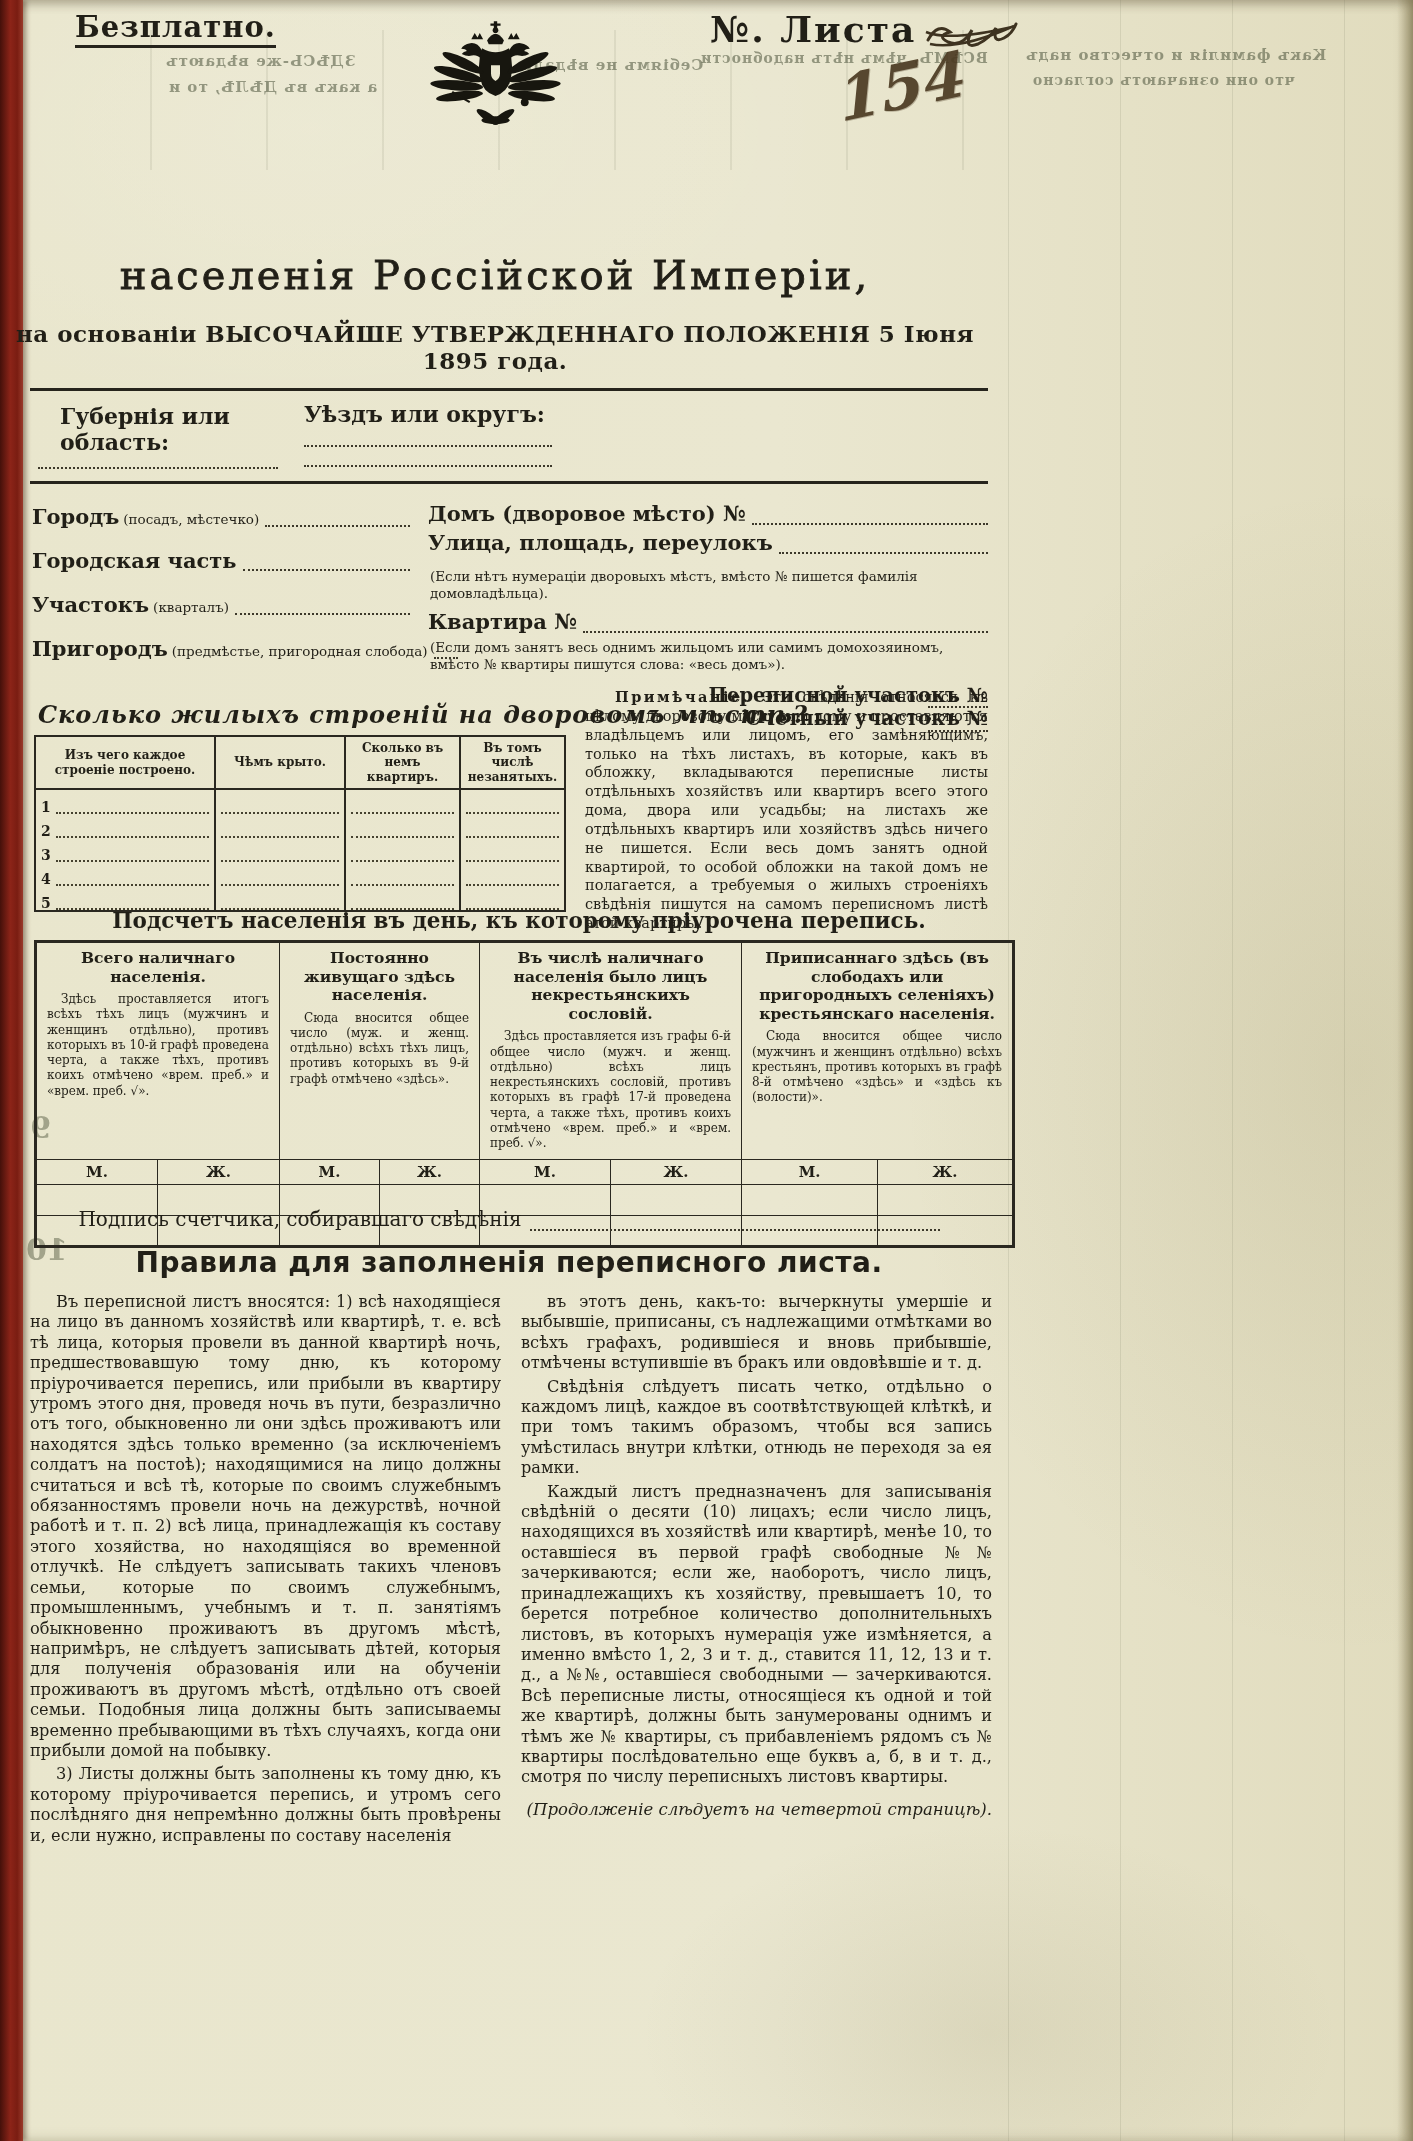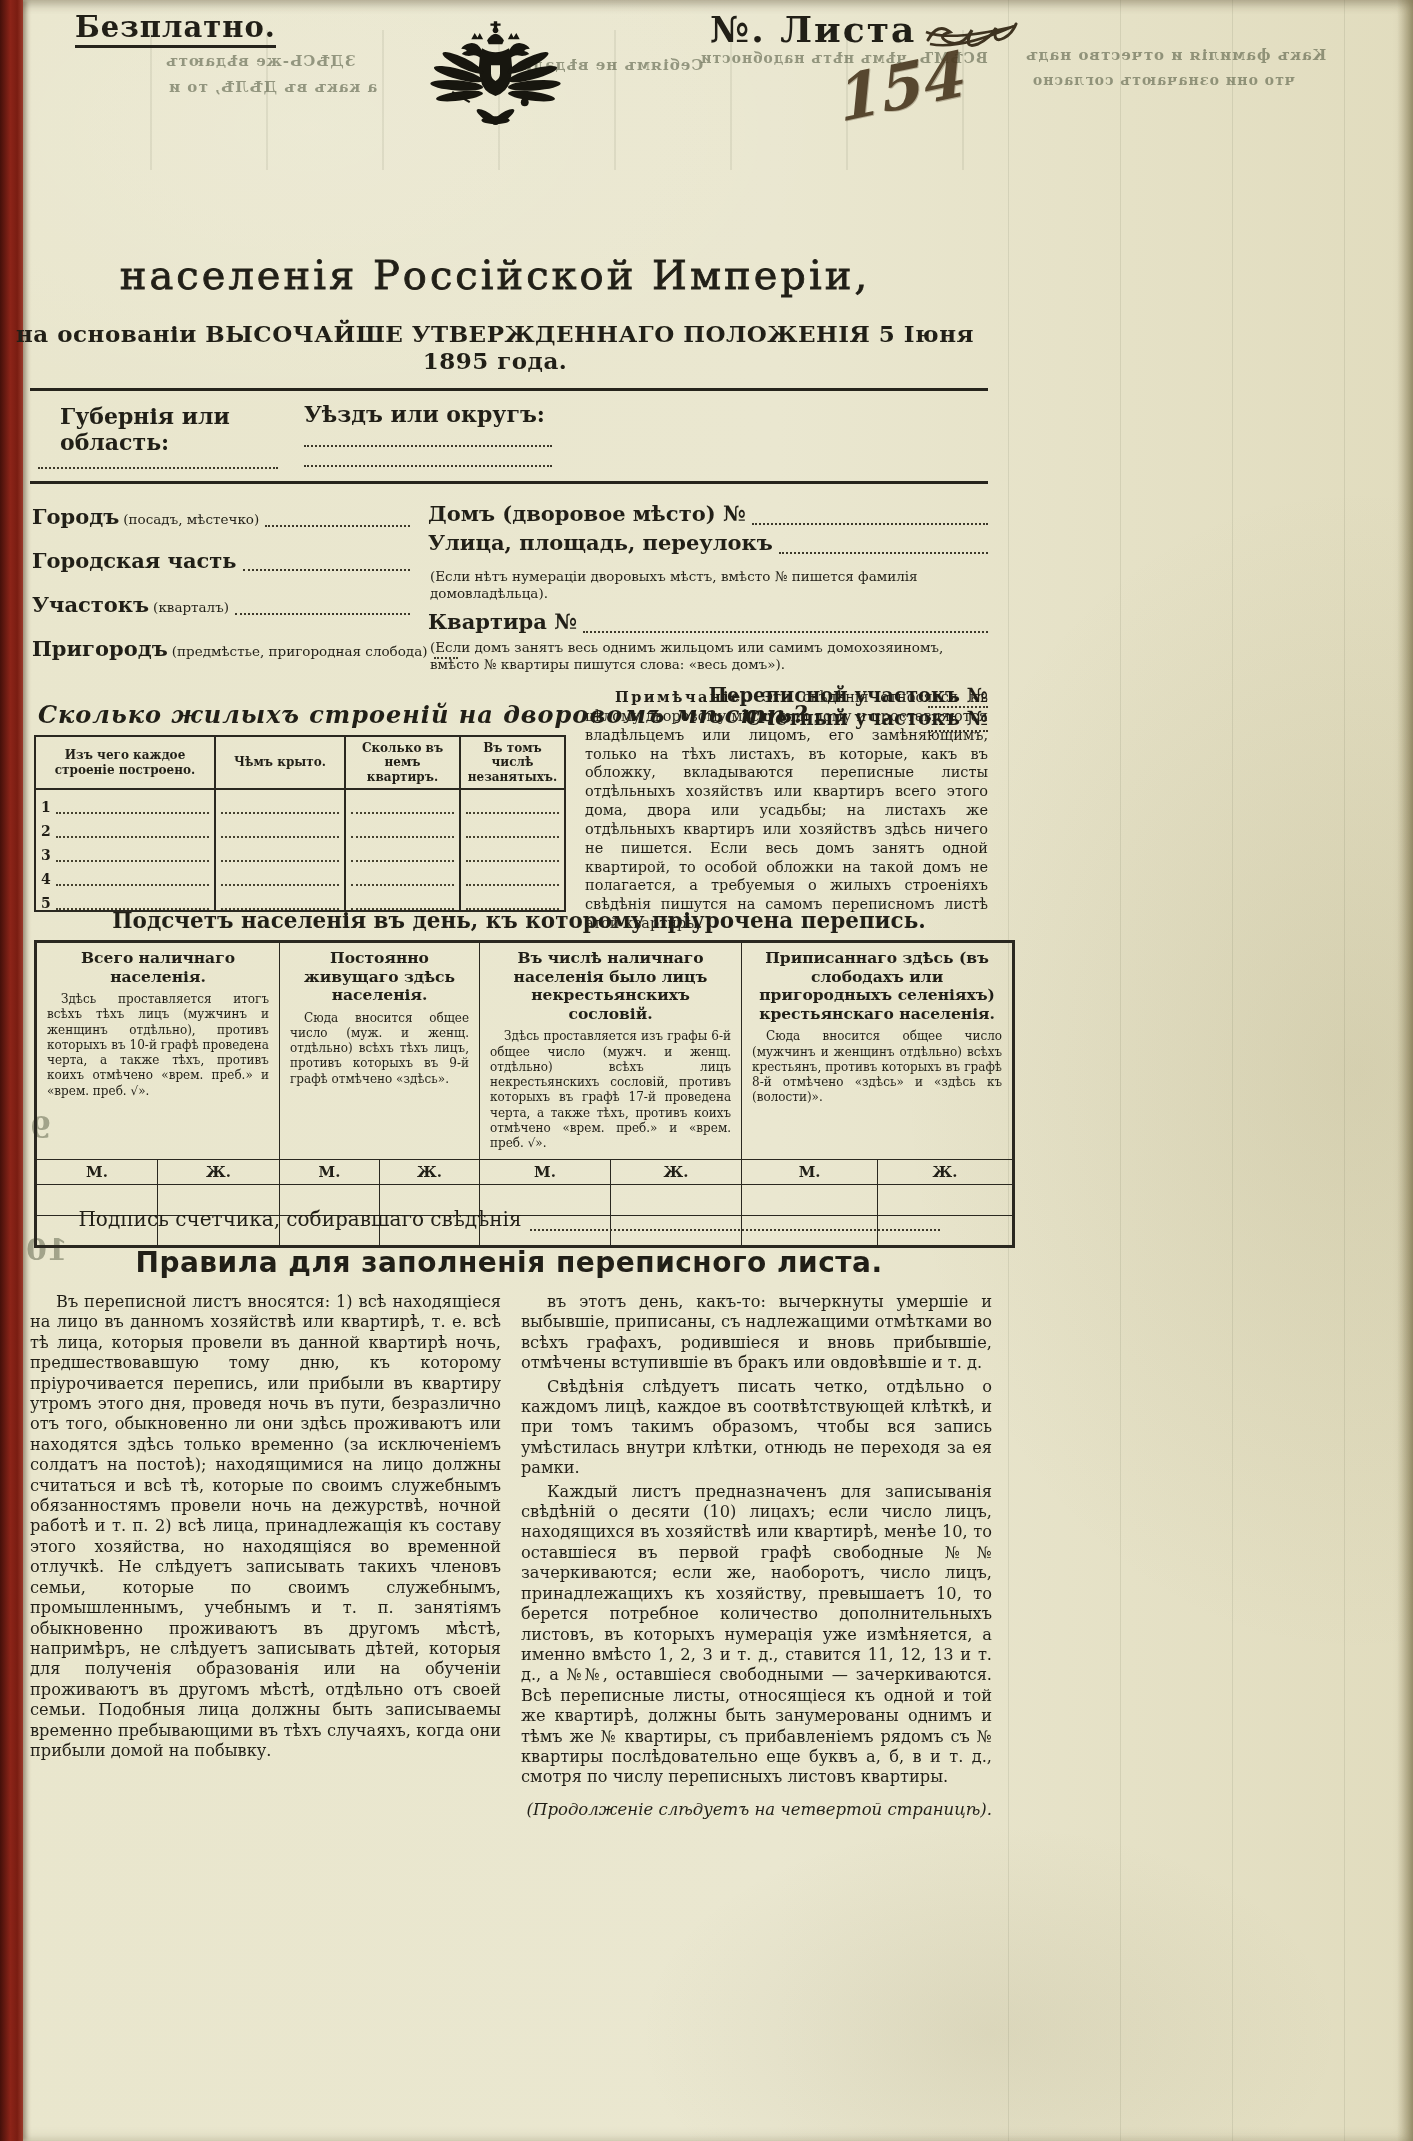--- a/index.html
+++ b/index.html
@@ -455,20 +455,21 @@
 
   <div class="signature">
     <span class="sig-label">Подпись счетчика, собиравшаго свѣдѣнія</span>
     <span class="sig-line"></span>
   </div>
 
   <div class="rules-title">Правила для заполненія переписного листа.</div>
   <div class="rules">
     <div class="rules-col">
       <p>Въ переписной листъ вносятся: 1) всѣ находящіеся на лицо въ данномъ хозяйствѣ или квартирѣ, т. е. всѣ тѣ лица, которыя провели въ данной квартирѣ ночь, предшествовавшую тому дню, къ которому пріурочивается перепись, или прибыли въ квартиру утромъ этого дня, проведя ночь въ пути, безразлично отъ того, обыкновенно ли они здѣсь проживаютъ или находятся здѣсь только временно (за исключеніемъ солдатъ на постоѣ); находящимися на лицо должны считаться и всѣ тѣ, которые по своимъ служебнымъ обязанностямъ провели ночь на дежурствѣ, ночной работѣ и т. п. 2) всѣ лица, принадлежащія къ составу этого хозяйства, но находящіяся во временной отлучкѣ. Не слѣдуетъ записывать такихъ членовъ семьи, которые по своимъ служебнымъ, промышленнымъ, учебнымъ и т. п. занятіямъ обыкновенно проживаютъ въ другомъ мѣстѣ, напримѣръ, не слѣдуетъ записывать дѣтей, которыя для полученія образованія или на обученіи проживаютъ въ другомъ мѣстѣ, отдѣльно отъ своей семьи. Подобныя лица должны быть записываемы временно пребывающими въ тѣхъ случаяхъ, когда они прибыли домой на побывку.</p>
+      <p>3) Листы должны быть заполнены къ тому дню, къ которому пріурочивается перепись, и утромъ сего послѣдняго дня непремѣнно должны быть провѣрены и, если нужно, исправлены по составу населенія</p>
     </div>
     <div class="rules-col">
       <p>въ этотъ день, какъ-то: вычеркнуты умершіе и выбывшіе, приписаны, съ надлежащими отмѣтками во всѣхъ графахъ, родившіеся и вновь прибывшіе, отмѣчены вступившіе въ бракъ или овдовѣвшіе и т. д.</p>
       <p>Свѣдѣнія слѣдуетъ писать четко, отдѣльно о каждомъ лицѣ, каждое въ соотвѣтствующей клѣткѣ, и при томъ такимъ образомъ, чтобы вся запись умѣстилась внутри клѣтки, отнюдь не переходя за ея рамки.</p>
       <p>Каждый листъ предназначенъ для записыванія свѣдѣній о десяти (10) лицахъ; если число лицъ, находящихся въ хозяйствѣ или квартирѣ, менѣе 10, то оставшіеся въ первой графѣ свободные №№ зачеркиваются; если же, наоборотъ, число лицъ, принадлежащихъ къ хозяйству, превышаетъ 10, то берется потребное количество дополнительныхъ листовъ, въ которыхъ нумерація уже измѣняется, а именно вмѣсто 1, 2, 3 и т. д., ставится 11, 12, 13 и т. д., а №№, оставшіеся свободными — зачеркиваются. Всѣ переписные листы, относящіеся къ одной и той же квартирѣ, должны быть занумерованы однимъ и тѣмъ же № квартиры, съ прибавленіемъ рядомъ съ № квартиры послѣдовательно еще буквъ а, б, в и т. д., смотря по числу переписныхъ листовъ квартиры.</p>
       <div class="continuation">(Продолженіе слѣдуетъ на четвертой страницѣ).</div>
     </div>
   </div>
 
 </div>

